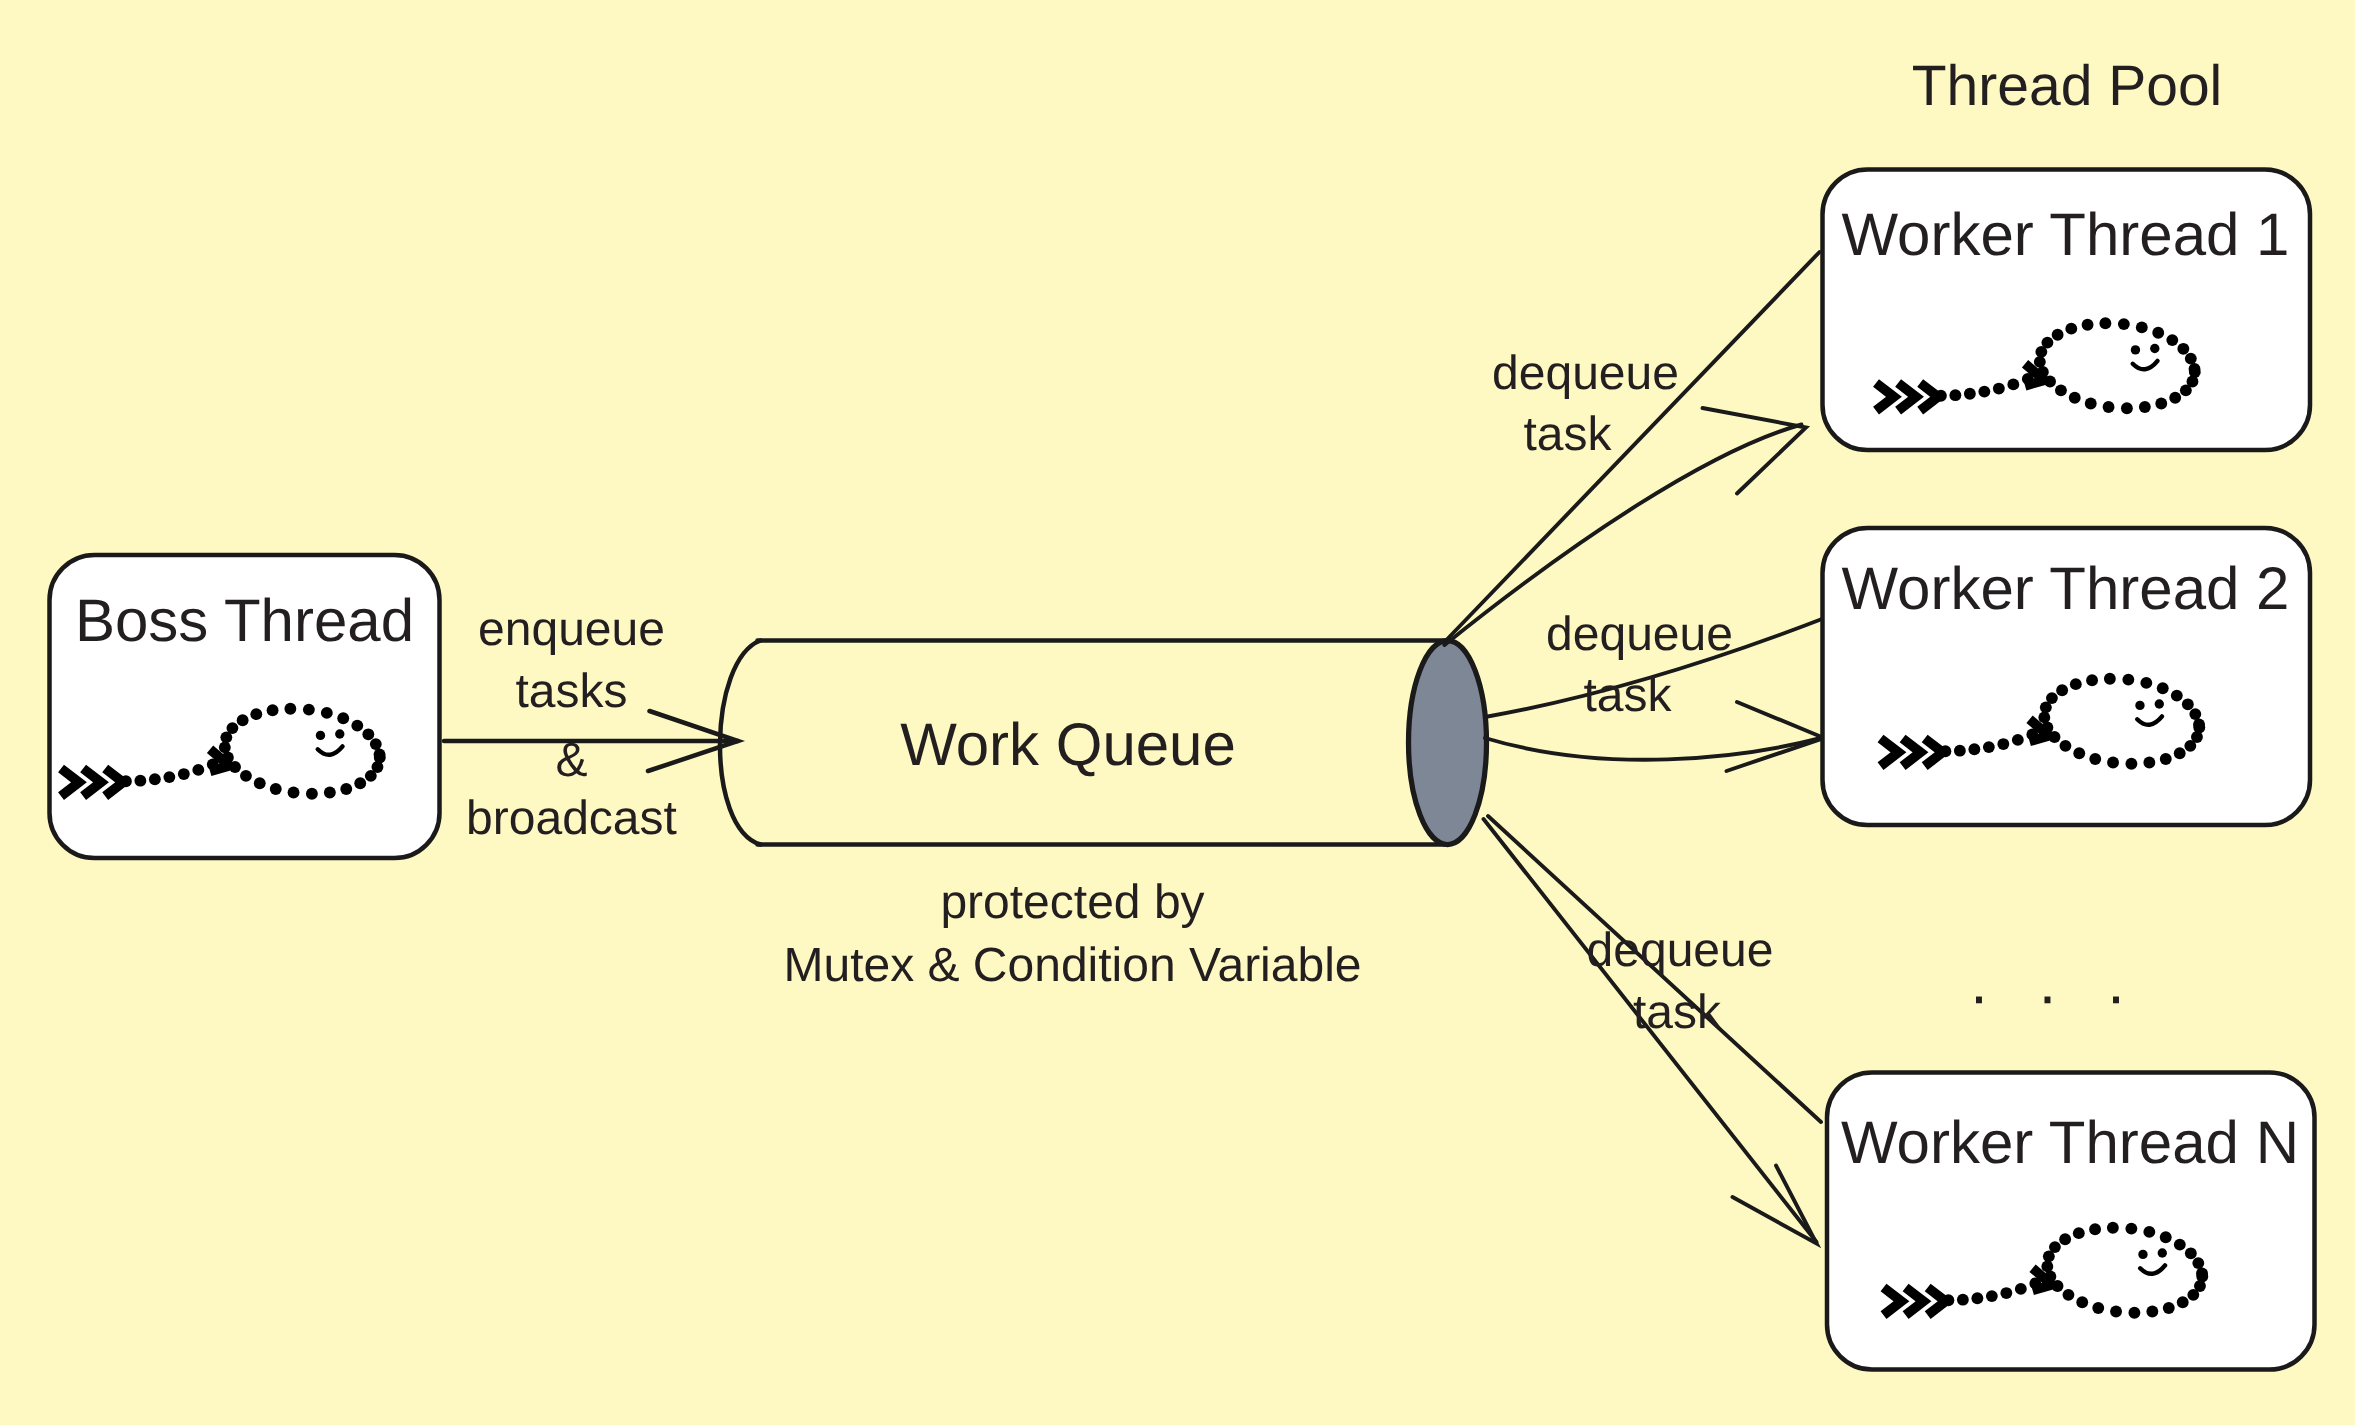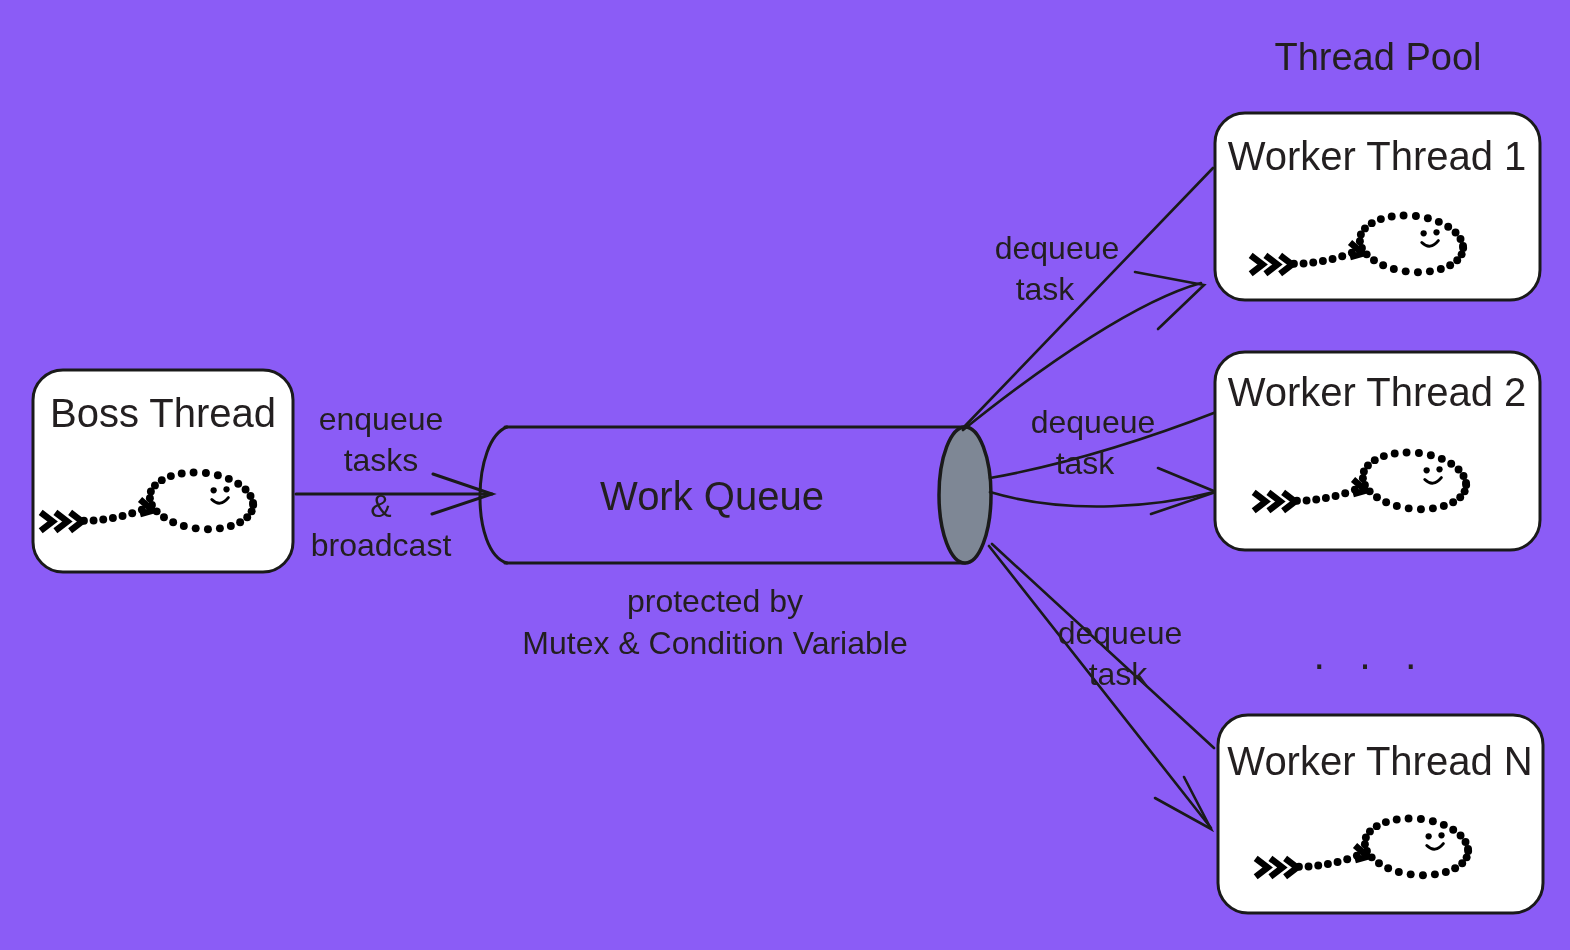--- a/index.html
+++ b/index.html
@@ -7,21 +7,21 @@
     padding: 0;
     background: #ffffff;
   }
   body {
     font-family: "Liberation Sans", sans-serif;
   }
   #canvas {
     position: relative;
     width: 1570px;
     height: 950px;
-    background: #8b5cf6;
+    background: #fef9c3;
     overflow: hidden;
   }
   #diagram-svg {
     position: absolute;
     top: 0;
     left: 0;
     width: 1570px;
     height: 950px;
   }
   .dtext {

